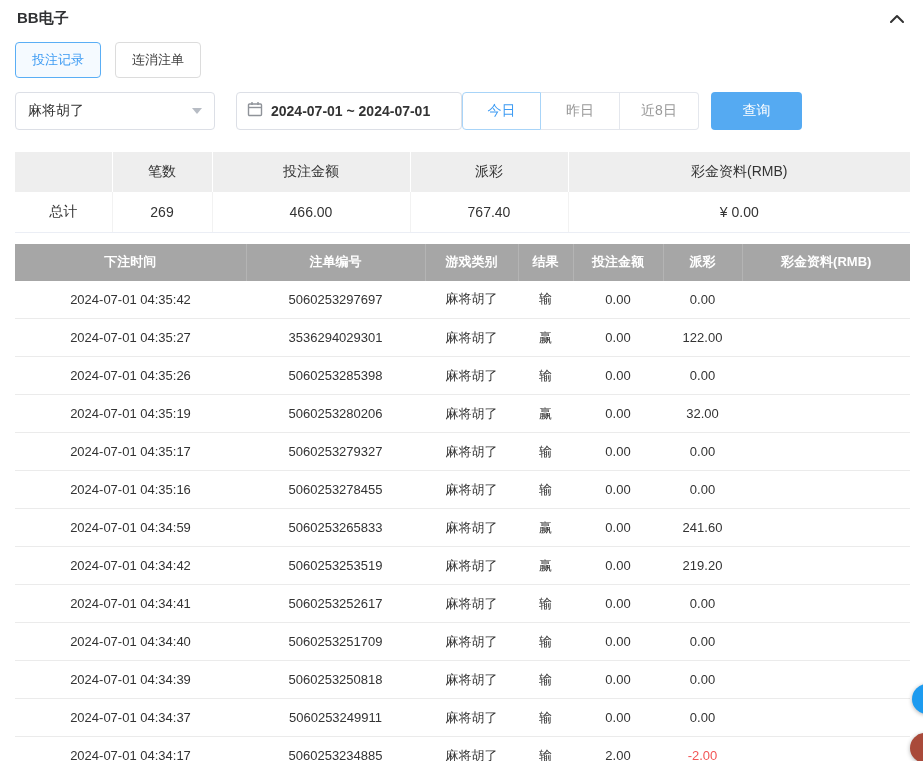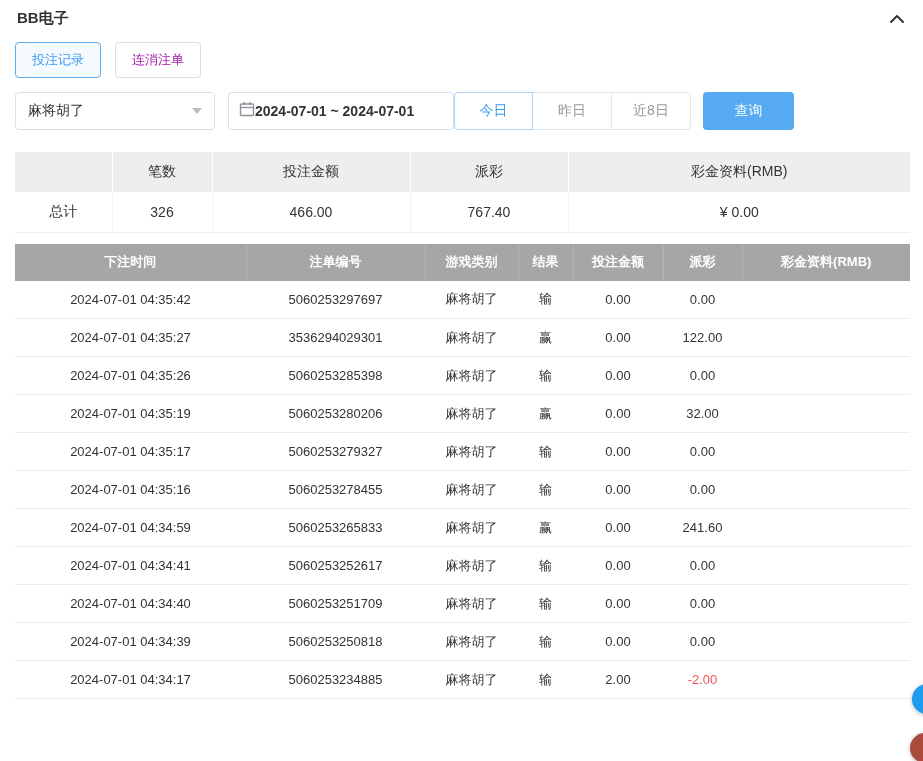--- a/index.html
+++ b/index.html
@@ -14,38 +14,38 @@
 
   
   .panel-header { display: flex; justify-content: space-between; align-items: center; padding: 2px 2px 0 2px; height: 26px; gap: 6px; }
   .panel-title { font-size: 15px; font-weight: bold; color: #303133; }
   .chevron-btn { background: none; border: none; cursor: pointer; padding: 4px; display: flex; }
 
   
   .tabs { display: flex; gap: 14px; margin: 12px 0 14px 0; }
   .tab {
     padding: 8px 16px; font-size: 13px; border: 1px solid #dcdcdc; border-radius: 4px;
-    background: #fff; color: #a21caf; cursor: pointer;
+    background: #fff; color: #404040; cursor: pointer;
   }
   .tab.active { border-color: #5aaef5; color: #3d9bf3; background: #f5faff; }
 
   
   .filters { display: flex; align-items: center; margin-bottom: 22px; }
   .select {
     width: 200px; height: 38px; border: 1px solid #dcdfe6; border-radius: 4px;
     display: flex; align-items: center; justify-content: space-between; padding: 0 12px;
     font-size: 14px; color: #333; cursor: pointer; background: #fff;
   }
   .caret-down {
     width: 0; height: 0; border-left: 5px solid transparent; border-right: 5px solid transparent;
     border-top: 6px solid #b7bcc4;
   }
   .datepicker {
-    margin-left: 13px; width: 226px; height: 38px; border: 1px solid #dcdfe6; border-radius: 4px;
-    display: flex; align-items: center; gap: 0; padding: 0 10px; background: #fff; cursor: pointer;
+    margin-left: 21px; width: 226px; height: 38px; border: 1px solid #dcdfe6; border-radius: 4px;
+    display: flex; align-items: center; gap: 8px; padding: 0 10px; background: #fff; cursor: pointer;
   }
   .datepicker .date-text { font-size: 14px; font-weight: bold; color: #333; white-space: nowrap; }
   .quick-group { display: flex; }
   .qbtn {
     width: 79px; height: 38px; display: flex; align-items: center; justify-content: center;
     font-size: 14px; color: #999; background: #fff; border: 1px solid #e4e7ed; border-left: none; cursor: pointer;
   }
   .qbtn:first-child { border-left: 1px solid #e4e7ed; border-radius: 4px 0 0 4px; }
   .qbtn:last-child { border-radius: 0 4px 4px 0; }
   .qbtn.active { color: #3d9bf3; border: 1px solid #a8d4f8; }
@@ -147,21 +147,21 @@
         <th></th>
         <th>笔数</th>
         <th>投注金额</th>
         <th>派彩</th>
         <th>彩金资料(RMB)</th>
       </tr>
     </thead>
     <tbody>
       <tr>
         <td>总计</td>
-        <td>326</td>
+        <td>269</td>
         <td>466.00</td>
         <td>767.40</td>
         <td>¥ 0.00</td>
       </tr>
     </tbody>
   </table>
 
   <table class="bet-table">
     <colgroup>
       <col style="width:231px">
@@ -241,20 +241,29 @@
         <tr class="bet-row">
     <td class="c-time">2024-07-01 04:34:59</td>
     <td class="c-order">5060253265833</td>
     <td class="c-game">麻将胡了</td>
     <td class="c-result">赢</td>
     <td class="c-bet">0.00</td>
     <td class="c-payout">241.60</td>
     <td class="c-jackpot"></td>
   </tr>
         <tr class="bet-row">
+    <td class="c-time">2024-07-01 04:34:42</td>
+    <td class="c-order">5060253253519</td>
+    <td class="c-game">麻将胡了</td>
+    <td class="c-result">赢</td>
+    <td class="c-bet">0.00</td>
+    <td class="c-payout">219.20</td>
+    <td class="c-jackpot"></td>
+  </tr>
+        <tr class="bet-row">
     <td class="c-time">2024-07-01 04:34:41</td>
     <td class="c-order">5060253252617</td>
     <td class="c-game">麻将胡了</td>
     <td class="c-result">输</td>
     <td class="c-bet">0.00</td>
     <td class="c-payout">0.00</td>
     <td class="c-jackpot"></td>
   </tr>
         <tr class="bet-row">
     <td class="c-time">2024-07-01 04:34:40</td>
@@ -268,20 +277,29 @@
         <tr class="bet-row">
     <td class="c-time">2024-07-01 04:34:39</td>
     <td class="c-order">5060253250818</td>
     <td class="c-game">麻将胡了</td>
     <td class="c-result">输</td>
     <td class="c-bet">0.00</td>
     <td class="c-payout">0.00</td>
     <td class="c-jackpot"></td>
   </tr>
         <tr class="bet-row">
+    <td class="c-time">2024-07-01 04:34:37</td>
+    <td class="c-order">5060253249911</td>
+    <td class="c-game">麻将胡了</td>
+    <td class="c-result">输</td>
+    <td class="c-bet">0.00</td>
+    <td class="c-payout">0.00</td>
+    <td class="c-jackpot"></td>
+  </tr>
+        <tr class="bet-row">
     <td class="c-time">2024-07-01 04:34:17</td>
     <td class="c-order">5060253234885</td>
     <td class="c-game">麻将胡了</td>
     <td class="c-result">输</td>
     <td class="c-bet">2.00</td>
     <td class="c-payout neg">-2.00</td>
     <td class="c-jackpot"></td>
   </tr>
       </tbody>
   </table>

